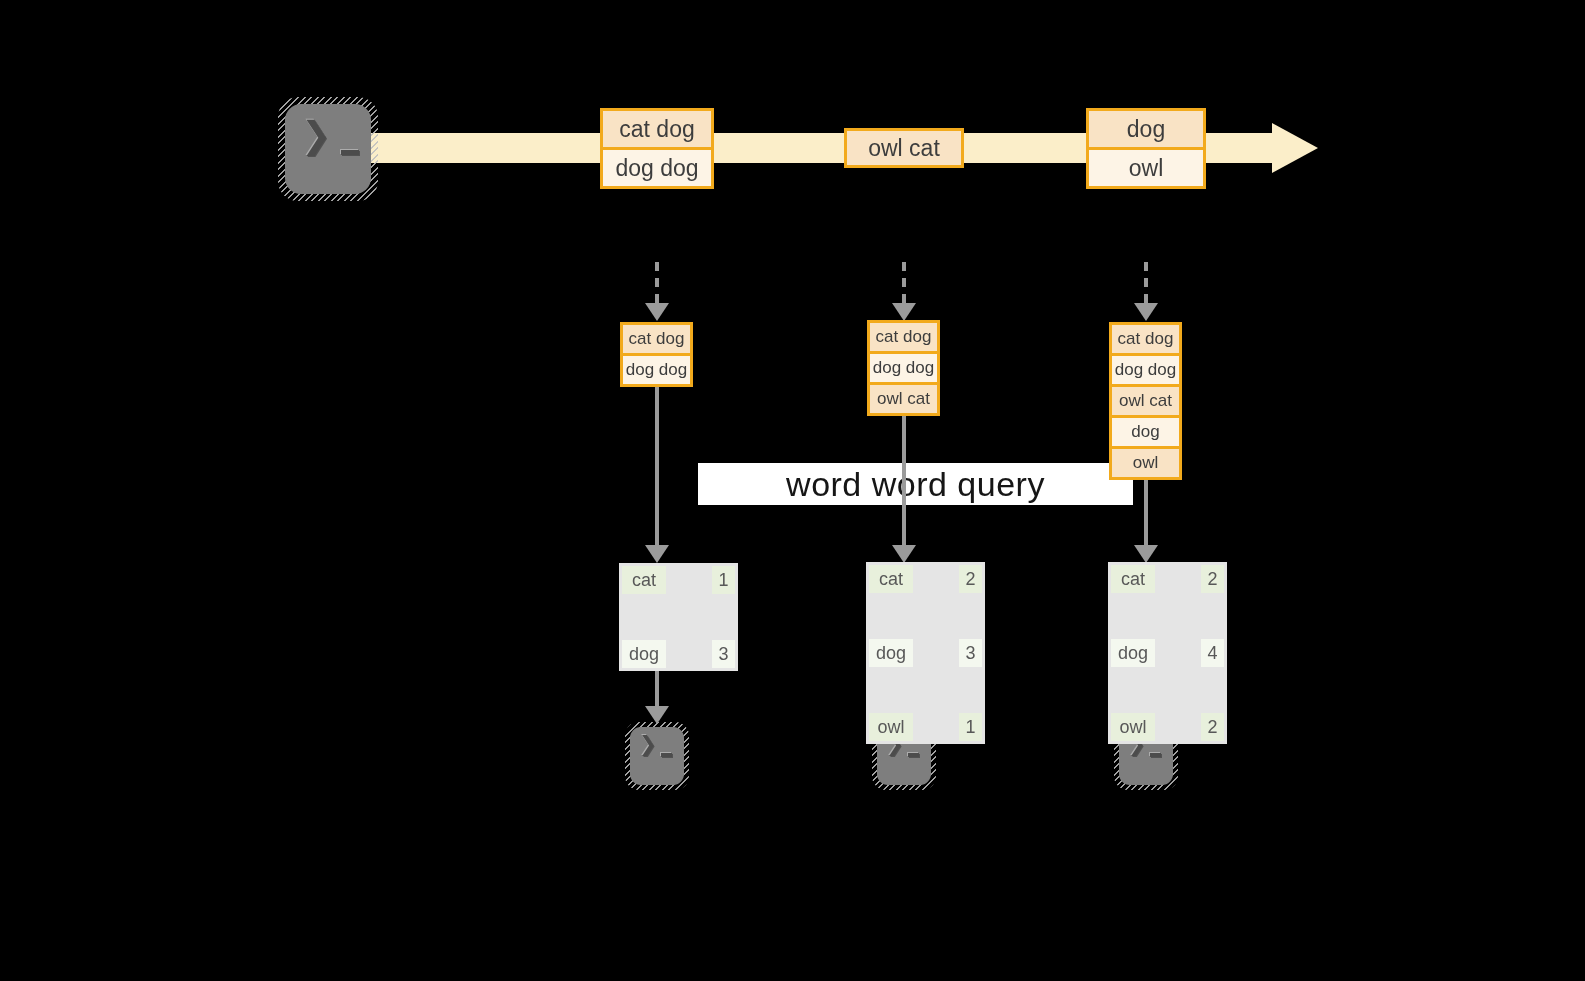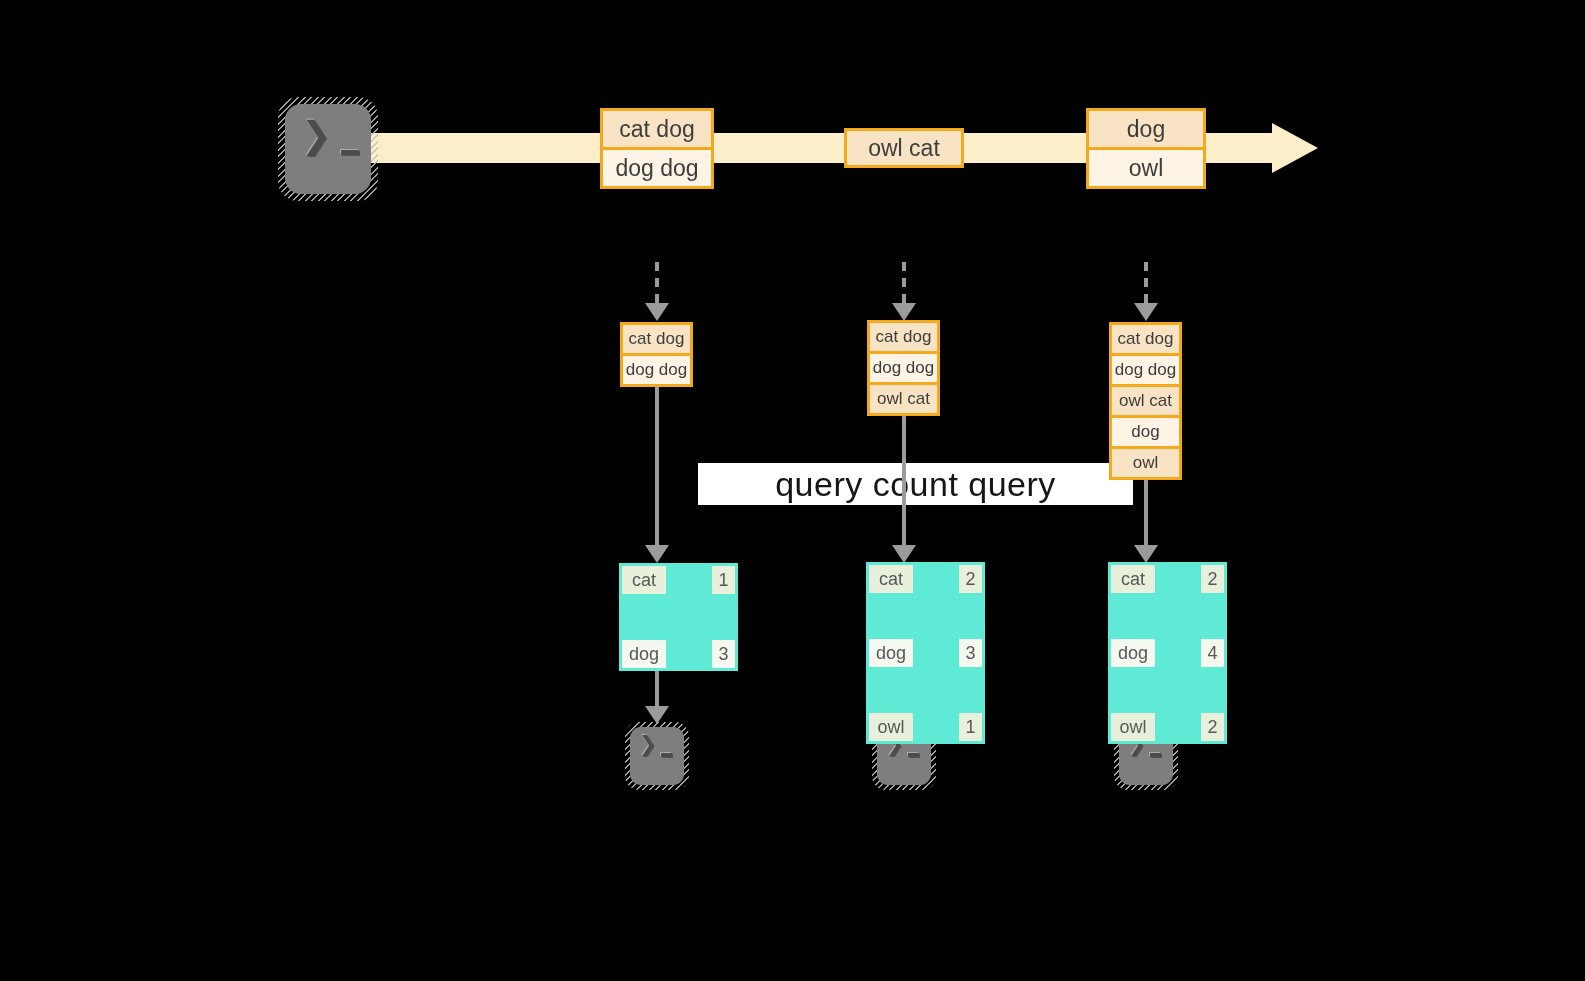--- a/index.html
+++ b/index.html
@@ -44,21 +44,21 @@
   .vline{position:absolute;width:4px;background:#9b9b9b;z-index:3;}
   .vdash{position:absolute;width:4px;z-index:3;
     background:repeating-linear-gradient(180deg,#9b9b9b 0 9px,rgba(0,0,0,0) 9px 16px);}
   .vhead{position:absolute;width:0;height:0;z-index:3;
     border-left:12px solid transparent;border-right:12px solid transparent;border-top:18px solid #9b9b9b;}
   
   .query{position:absolute;left:698px;top:463px;width:435px;height:42px;background:#ffffff;z-index:2;
     display:flex;align-items:center;justify-content:center;}
   .query span{font-size:34px;font-weight:300;color:#161616;letter-spacing:.5px;}
   
-  .gtable{position:absolute;z-index:4;background:#5eead4;padding:3px;
+  .gtable{position:absolute;z-index:4;background:#e5e5e5;padding:3px;
     display:grid;grid-template-columns:44px 23px;grid-gap:3px;gap:46px;}
   .gcell{height:28px;display:flex;align-items:center;justify-content:center;
     font-size:18px;color:#585858;}
 </style>
 </head>
 <body>
 
 <div id="stage">
 
   <div class="band"></div>
@@ -101,21 +101,21 @@
   </div>
   <div class="stack" style="left:1109px;top:322px;">
     <div class="scell fill-dark">cat dog</div>
     <div class="scell fill-light">dog dog</div>
     <div class="scell fill-dark">owl cat</div>
     <div class="scell fill-light">dog</div>
     <div class="scell fill-dark">owl</div>
   </div>
 
   <div class="query">
-    <span>query count query</span>
+    <span>word word query</span>
   </div>
 
   <div class="vline" style="left:655px;top:387px;height:159px;"></div>
   <div class="vhead" style="left:645px;top:545px;"></div>
   <div class="vline" style="left:902px;top:416px;height:130px;"></div>
   <div class="vhead" style="left:892px;top:545px;"></div>
   <div class="vline" style="left:1144px;top:480px;height:66px;"></div>
   <div class="vhead" style="left:1134px;top:545px;"></div>
 
   <div class="gtable" style="left:619px;top:563px;">

